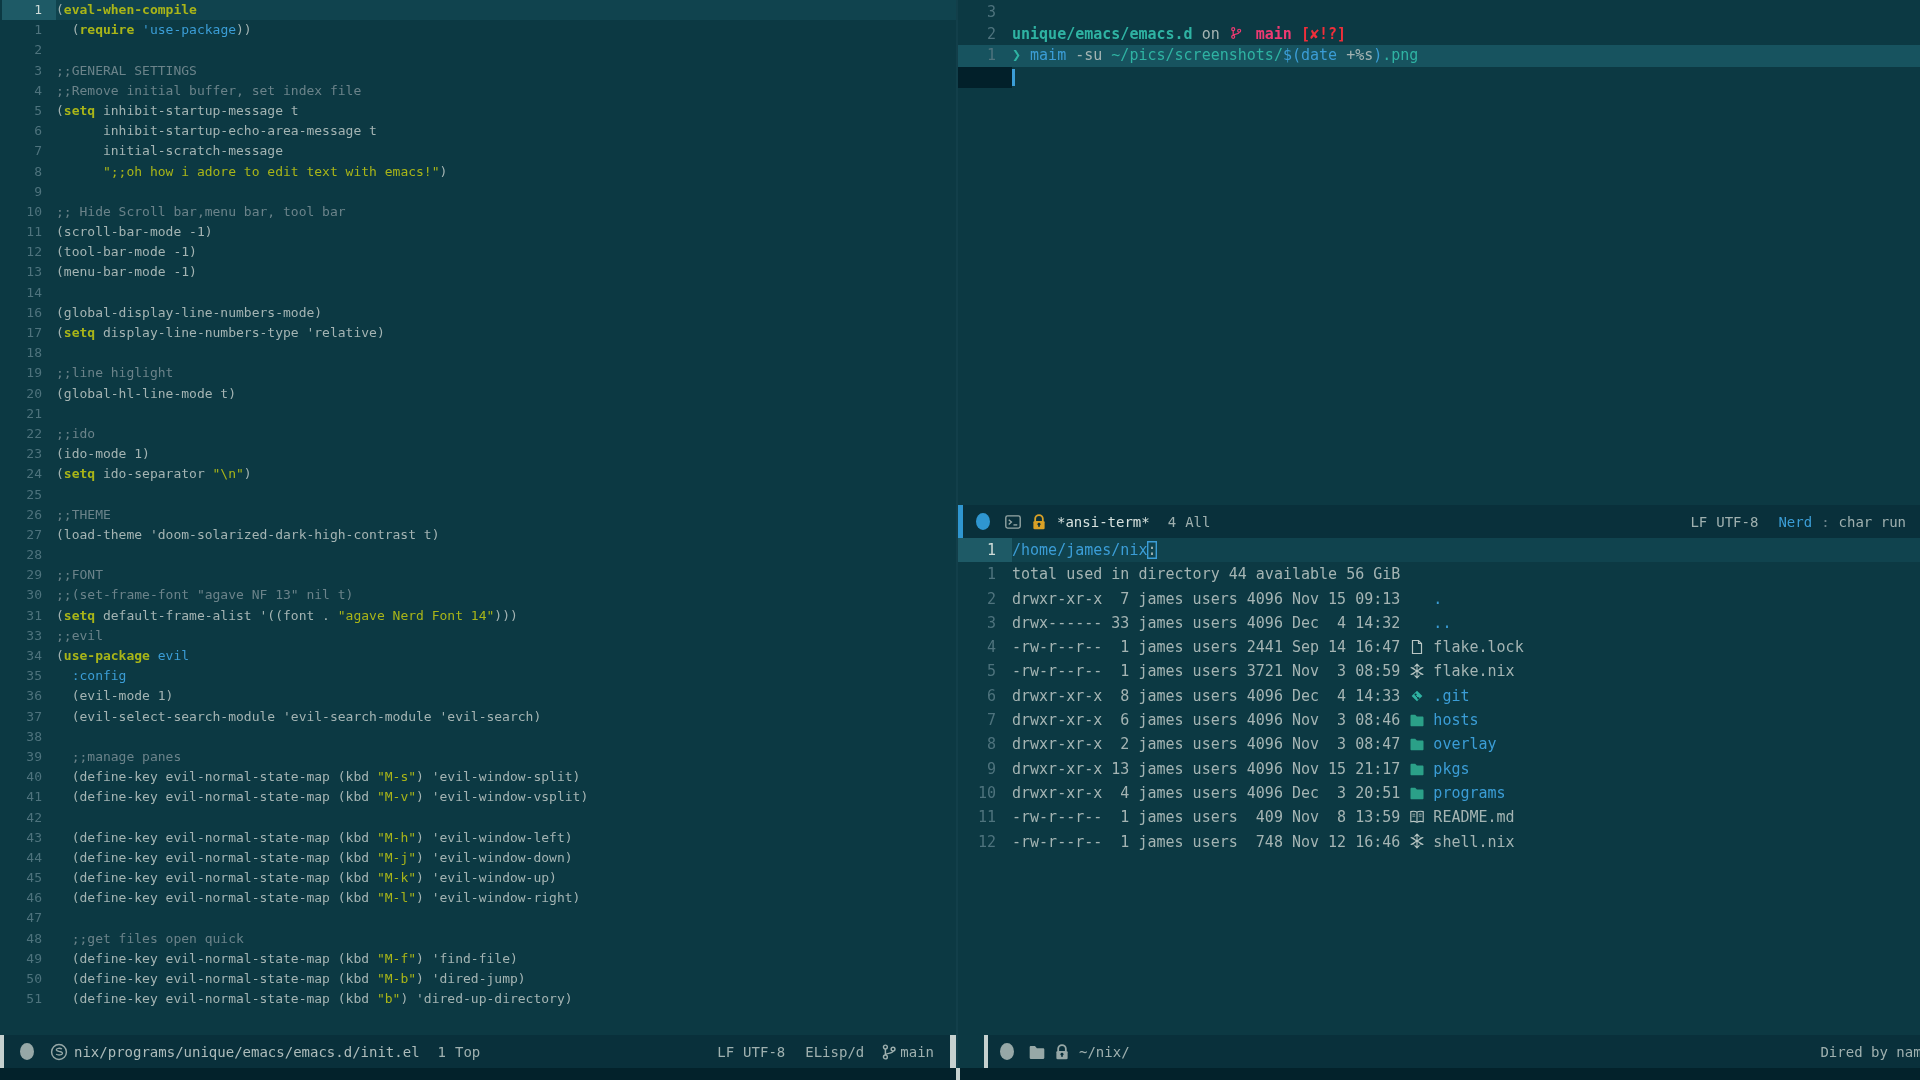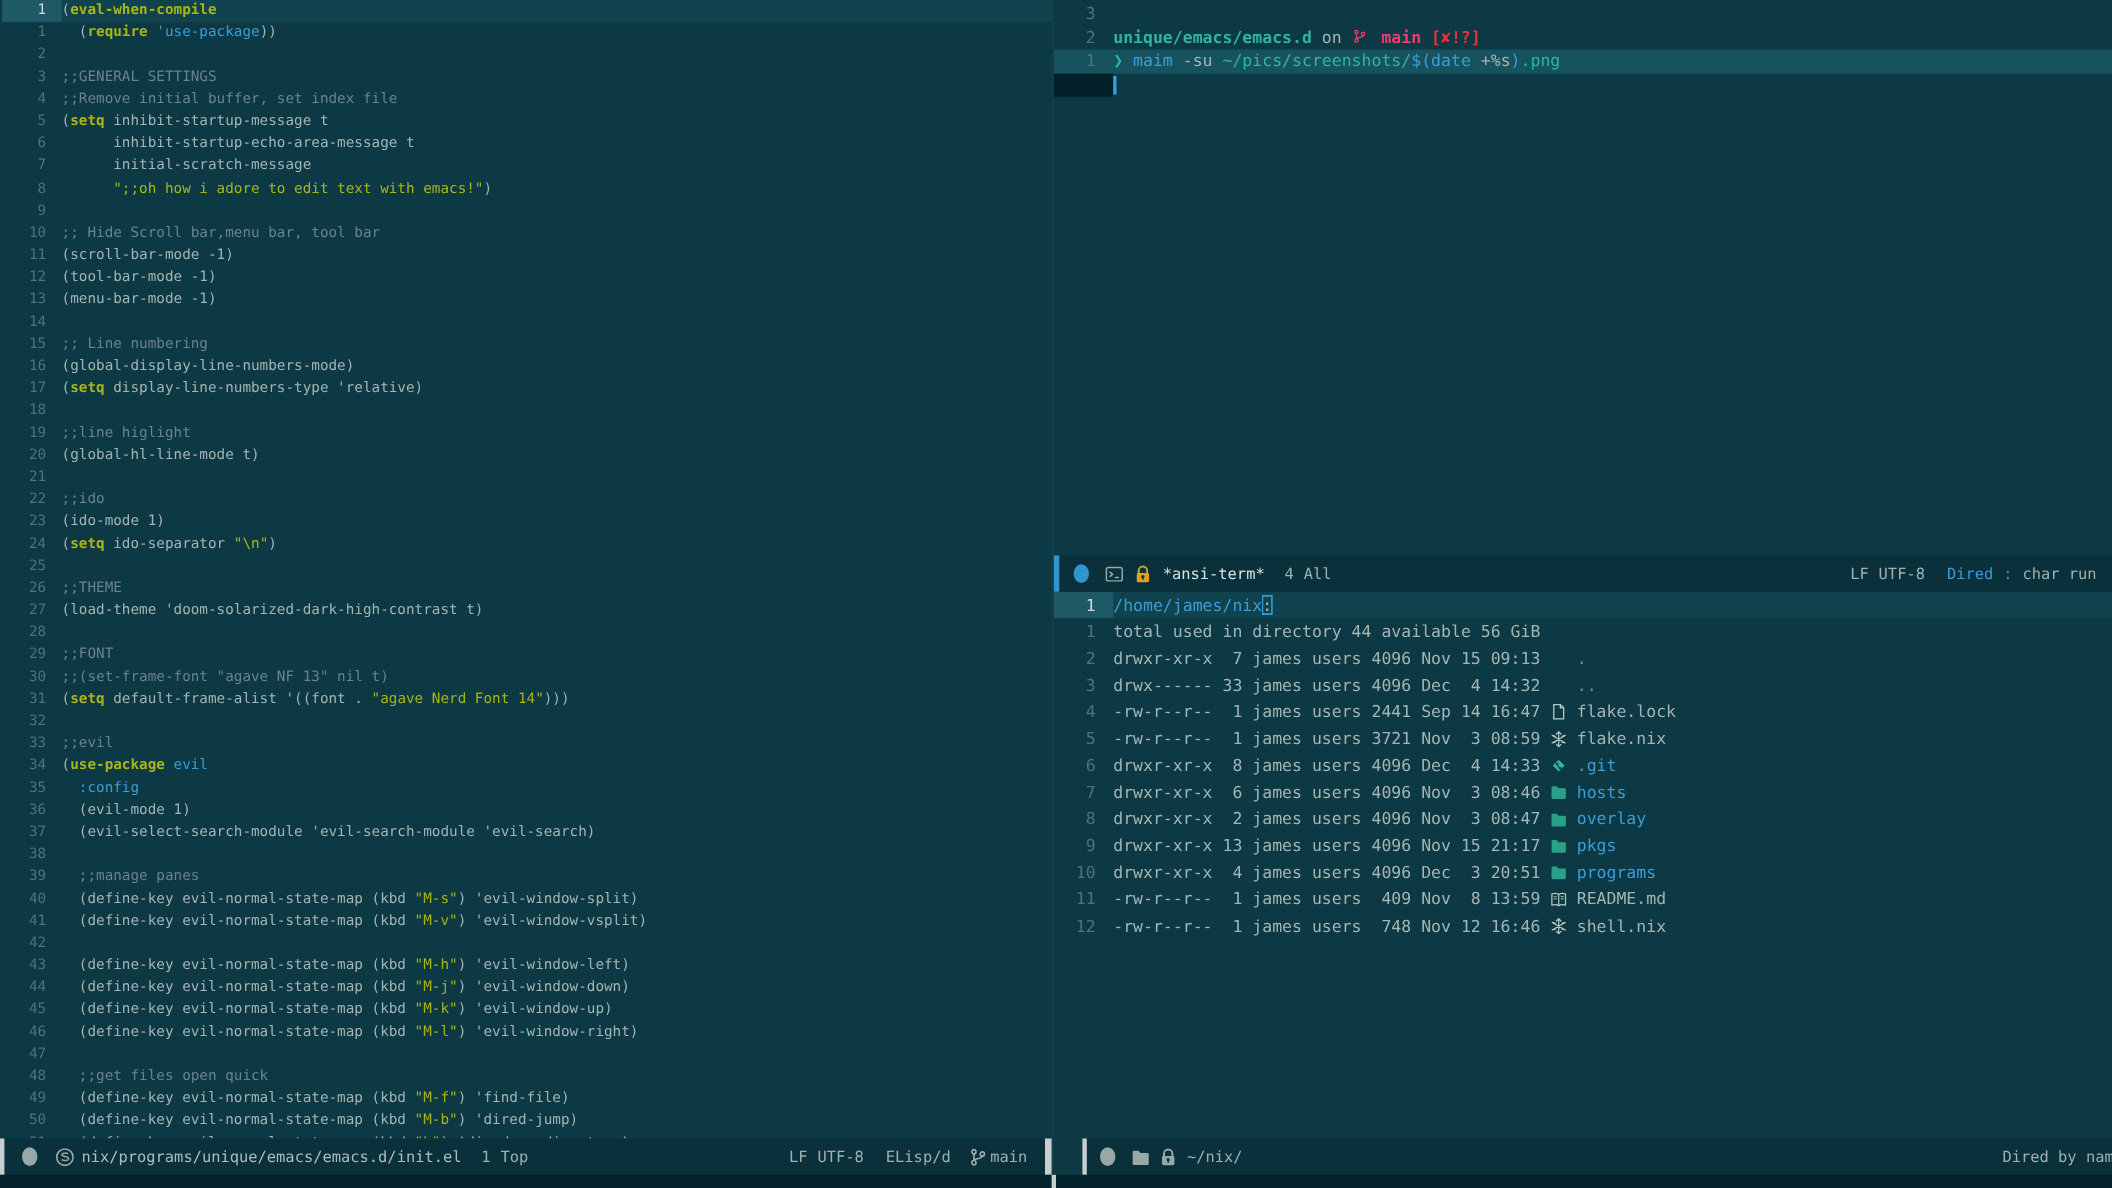--- a/index.html
+++ b/index.html
@@ -130,24 +130,20 @@
       </div>
       <div class="erow">
         <span class="gut">13</span>
         <span class="ltext"><span class="sg-d">(menu-bar-mode -1)</span></span>
       </div>
       <div class="erow">
         <span class="gut">14</span>
         <span class="ltext"></span>
       </div>
       <div class="erow">
-        <span class="gut">15</span>
-        <span class="ltext"><span class="sg-c">;; Line numbering</span></span>
-      </div>
-      <div class="erow">
         <span class="gut">16</span>
         <span class="ltext"><span class="sg-d">(global-display-line-numbers-mode)</span></span>
       </div>
       <div class="erow">
         <span class="gut">17</span>
         <span class="ltext"><span class="sg-d">(</span><span class="sg-k">setq</span><span class="sg-d"> display-line-numbers-type 'relative)</span></span>
       </div>
       <div class="erow">
         <span class="gut">18</span>
         <span class="ltext"></span>
@@ -196,24 +192,20 @@
         <span class="gut">29</span>
         <span class="ltext"><span class="sg-c">;;FONT</span></span>
       </div>
       <div class="erow">
         <span class="gut">30</span>
         <span class="ltext"><span class="sg-c">;;(set-frame-font "agave NF 13" nil t)</span></span>
       </div>
       <div class="erow">
         <span class="gut">31</span>
         <span class="ltext"><span class="sg-d">(</span><span class="sg-k">setq</span><span class="sg-d"> default-frame-alist '((font . </span><span class="sg-s">"agave Nerd Font 14"</span><span class="sg-d">)))</span></span>
-      </div>
-      <div class="erow">
-        <span class="gut">32</span>
-        <span class="ltext"></span>
       </div>
       <div class="erow">
         <span class="gut">33</span>
         <span class="ltext"><span class="sg-c">;;evil</span></span>
       </div>
       <div class="erow">
         <span class="gut">34</span>
         <span class="ltext"><span class="sg-d">(</span><span class="sg-k">use-package</span><span class="sg-d"> </span><span class="sg-bb">evil</span></span>
       </div>
       <div class="erow">
@@ -331,21 +323,21 @@
           <circle cx="8" cy="10" r="1.3" fill="#09303b"></circle>
           <path d="M8 10.6v1.8" stroke="#09303b" stroke-width="1.2"></path>
         </svg>
     </span>
     <span class="sg-bright" style="margin-left:9px">*ansi-term*</span>
     <span style="margin-left:18px">4</span>
     <span style="margin-left:9px">All</span>
     <span class="ml-right" style="margin-right:14px">
       <span>LF</span>
       <span style="margin-left:9px">UTF-8</span>
-      <span class="sg-b" style="margin-left:20px">Dired</span>
+      <span class="sg-b" style="margin-left:20px">Nerd</span>
       <span style="margin-left:9px;color:var(--comment)">:</span>
       <span style="margin-left:9px">char run</span>
     </span>
   </div>
 
   <section class="pane" id="dired-pane">
       <div class="drow hl">
         <span class="rgut cur-ln">1</span>
         <span class="ltext"><span class="sg-bb">/home/james/nix</span><span class="sg-d cur">:</span></span>
       </div>

